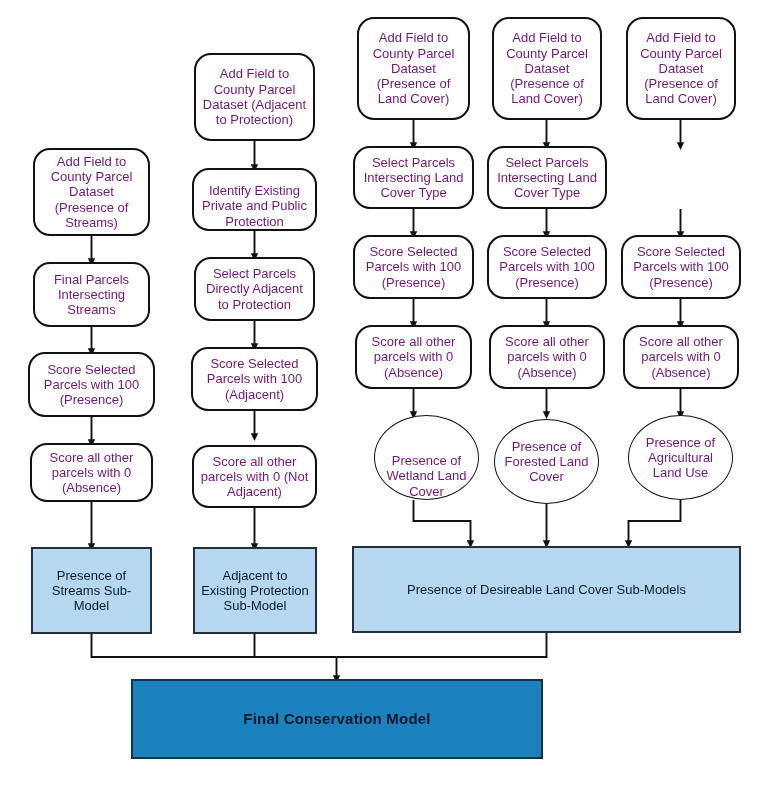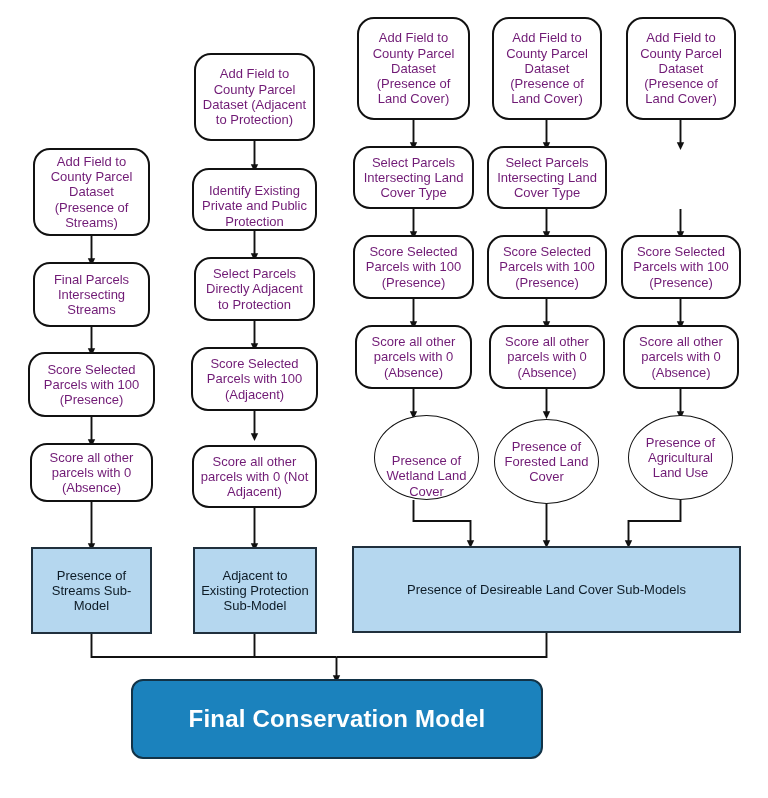--- a/index.html
+++ b/index.html
@@ -30,24 +30,24 @@
 
   .submodel{
     background:#b5d7ef;
     border:2.1px solid #20303d;
     border-radius:0;
     color:#0d1b26;
   }
   .final{
     background:#1b82bd;
     border:2.1px solid #123347;
-    border-radius:12px;
-    color:#ffffff;
+    border-radius:0;
+    color:#0f172a;
     font-weight:bold;
-    font-size:24px;
+    font-size:15px;
     letter-spacing:.2px;
   }
 </style>
 </head>
 <body>
 
 <div id="stage">
 
   <svg id="wires" viewBox="0 0 768 798">
     <defs>

